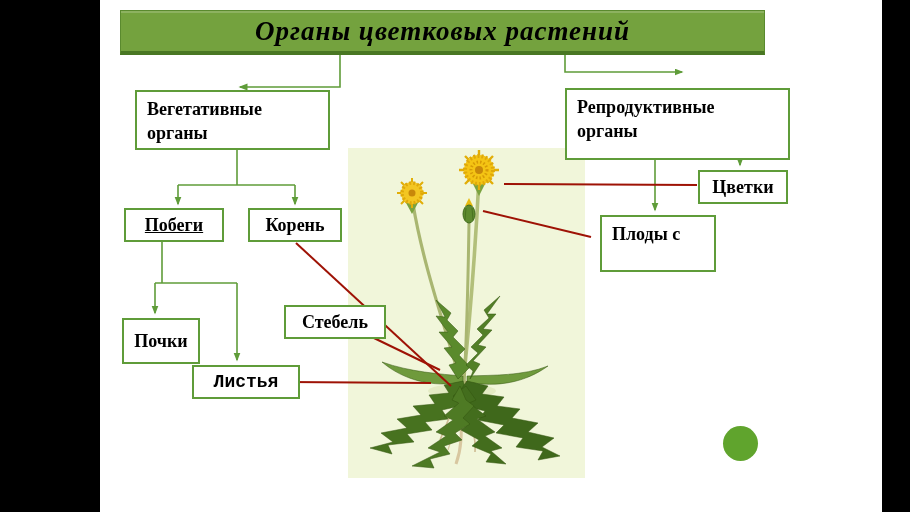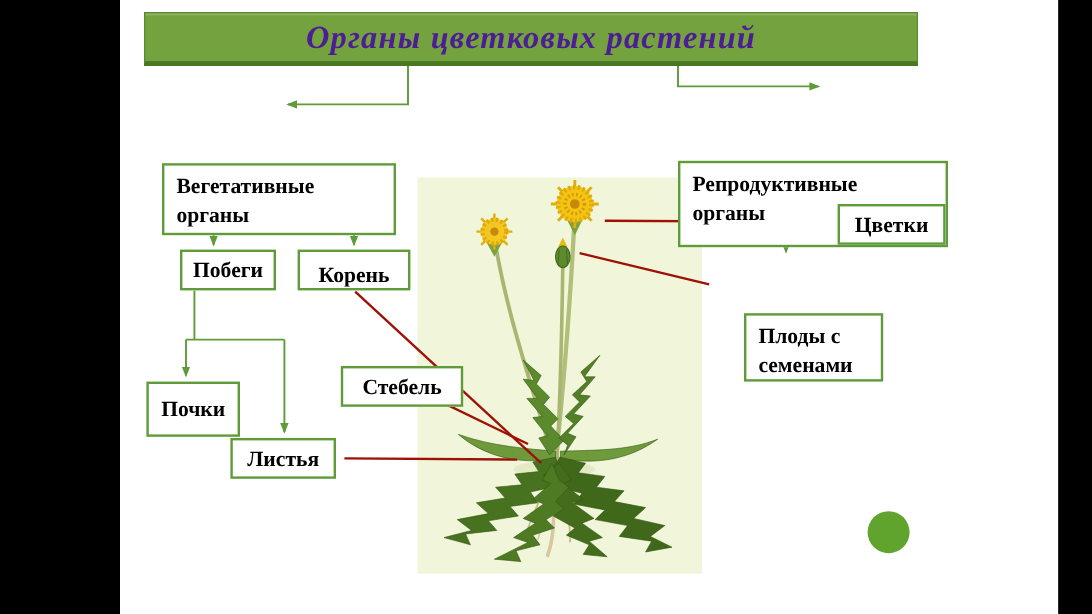--- a/index.html
+++ b/index.html
@@ -17,34 +17,34 @@
       #dff0d3 9px,#dff0d3 16px,
       #96c178 16px,#18px,
       #96c178 16px,#96c178 18px,
       #ffffff 18px,#ffffff 24px);}
   .connectors{position:absolute;left:0;top:0;z-index:3;}
   .plant-panel{position:absolute;left:248px;top:148px;width:237px;height:330px;background:#f1f6da;z-index:2;}
   .banner{position:absolute;left:20px;top:10px;width:645px;height:45px;background:#74a23e;
     border:1px solid #5a8a2e;border-bottom:4px solid #497723;z-index:4;
     display:flex;align-items:center;justify-content:center;box-sizing:border-box;
     box-shadow:inset 0 2px 0 rgba(255,255,255,0.18);}
-  .banner span{font-size:27px;font-weight:bold;font-style:italic;color:#4c1d95;letter-spacing:1px;}
+  .banner span{font-size:27px;font-weight:bold;font-style:italic;color:#000000;letter-spacing:1px;}
   .node{position:absolute;background:#ffffff;border:2px solid #5f9c39;color:#000;
     font-weight:bold;font-size:18px;box-sizing:border-box;z-index:4;}
   .small{display:flex;align-items:center;justify-content:center;}
-  .big{padding:5px 10px;line-height:1.35;margin-top:46px;}
+  .big{padding:5px 10px;line-height:1.35;}
   .b-veg{left:35px;top:90px;width:195px;height:60px;}
   .b-rep{left:465px;top:88px;width:225px;height:72px;}
-  .b-shoots{left:50px;top:208px;width:80px;height:34px;}
-  .b-root{left:148px;top:208px;width:94px;height:34px;align-items:flex-end;}
+  .b-shoots{left:24px;top:208px;width:100px;height:34px;text-decoration:underline;}
+  .b-root{left:148px;top:208px;width:94px;height:34px;}
   .b-buds{left:22px;top:318px;width:78px;height:46px;}
   .b-stem{left:140px;top:305px;width:102px;height:34px;margin-left:44px;}
-  .b-leaves{left:92px;top:365px;width:88px;height:34px;}
+  .b-leaves{left:92px;top:365px;width:108px;height:34px;font-family:Liberation Mono, monospace;}
   .b-flowers{left:598px;top:170px;width:90px;height:34px;}
-  .b-fruits{left:520px;top:215px;width:116px;height:57px;}
+  .b-fruits{left:500px;top:215px;width:116px;height:57px;}
   .accent-circle{position:absolute;left:623px;top:426px;width:35px;height:35px;border-radius:50%;
     background:#60a42d;z-index:2;}
 </style>
 </head>
 <body>
 
 <div class="stage">
   <div class="bar bar-left"></div>
   <div class="bar bar-right"></div>
 
@@ -177,17 +177,16 @@
     <div class="node small b-leaves">
       <span>Листья</span>
     </div>
 
     <div class="node small b-flowers">
       <span>Цветки</span>
     </div>
 
     <div class="node big b-fruits">
       <div>Плоды с</div>
-      <div>семенами</div>
     </div>
 
   </div>
 </div>
 
 </body></html>

